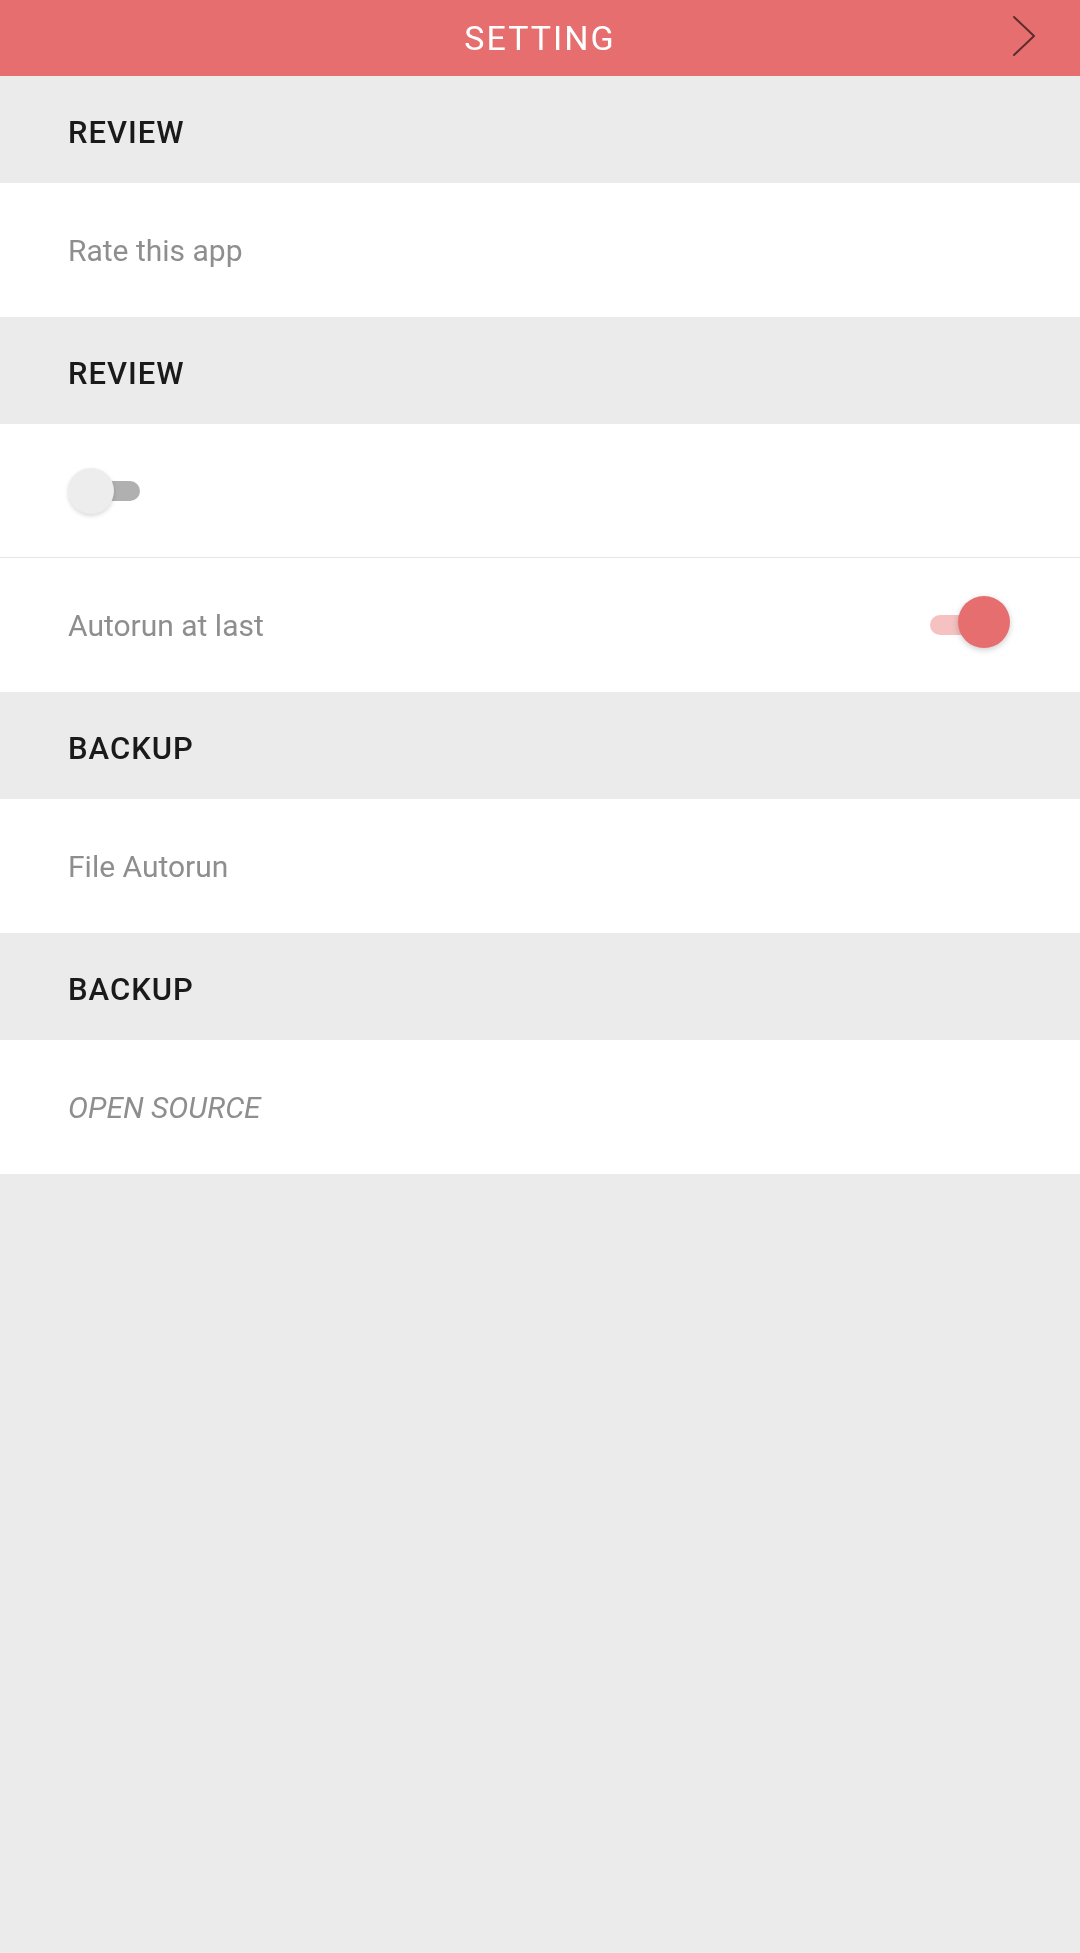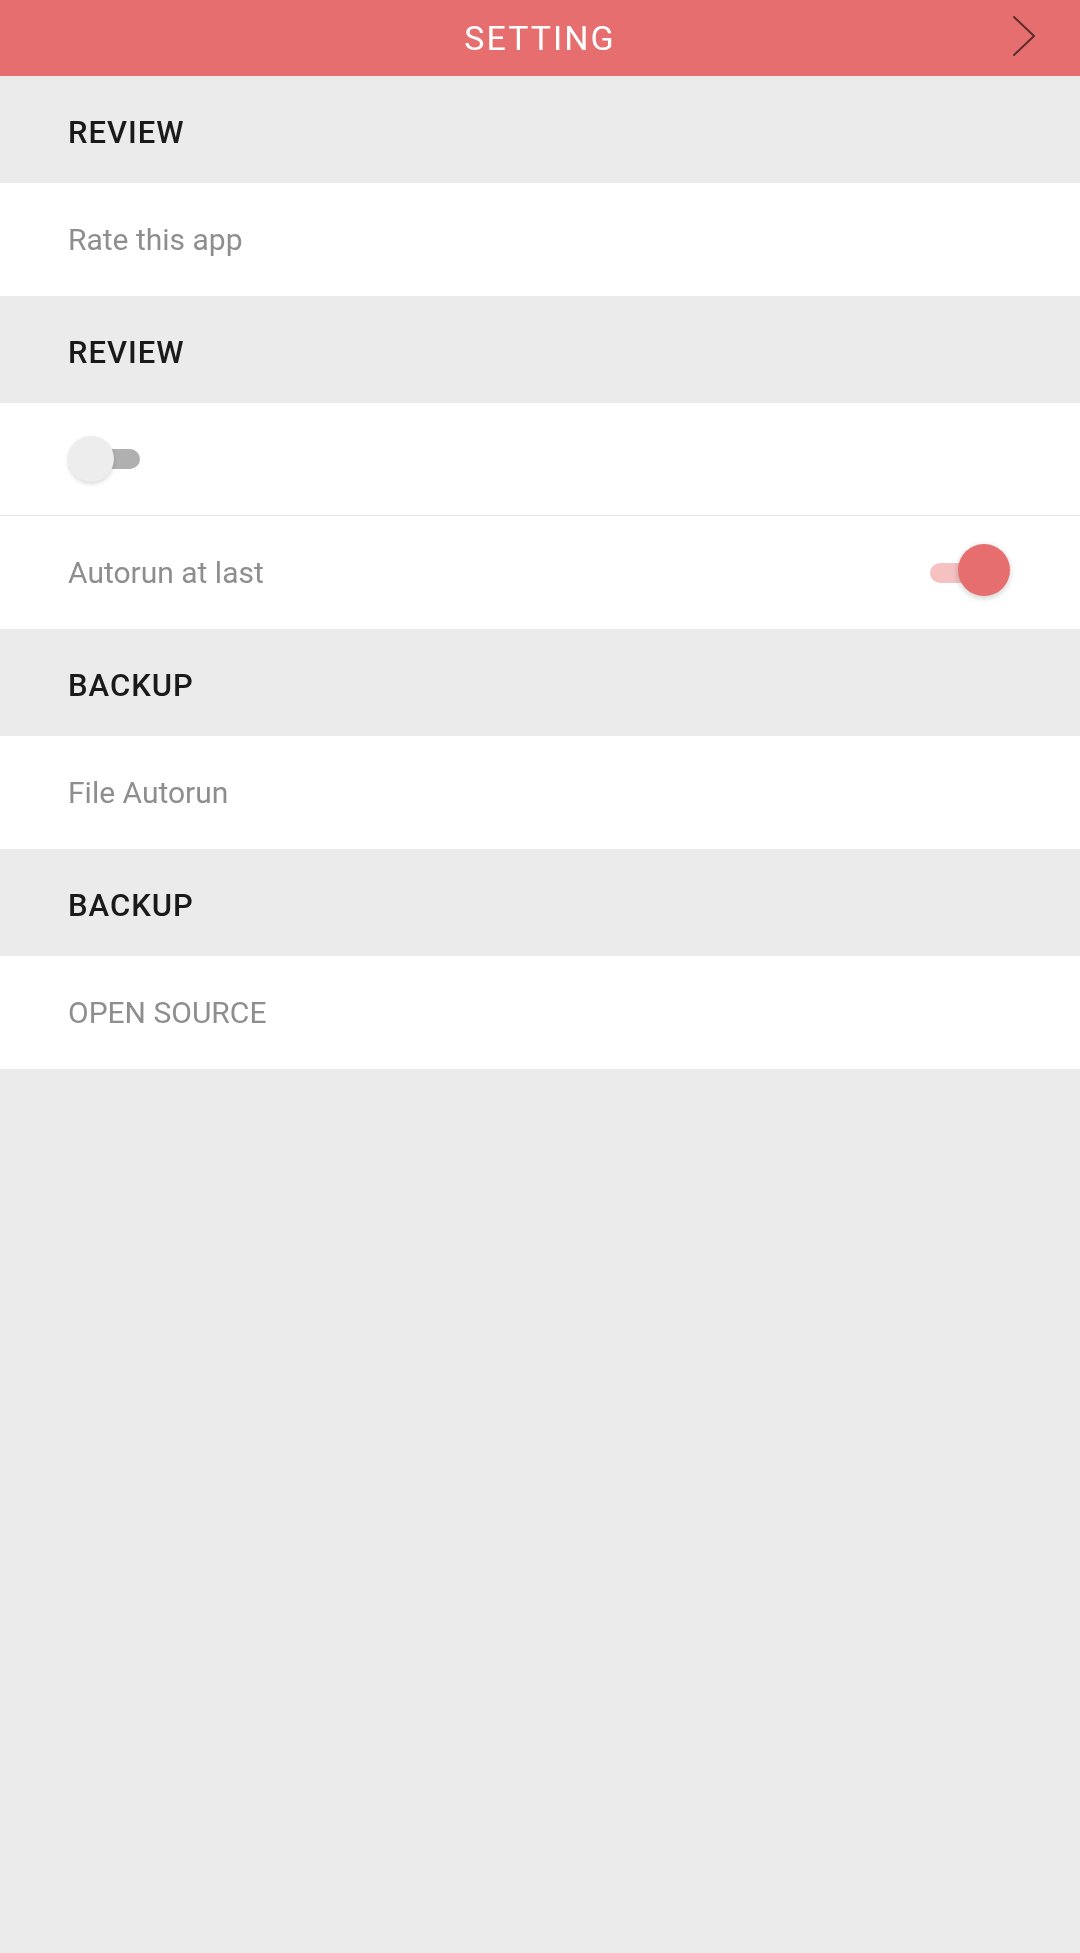--- a/index.html
+++ b/index.html
@@ -46,30 +46,31 @@
     
     .section-header-text {
       color: #1a1a1a;
       font-size: 31px;
       font-weight: 500;
       letter-spacing: 1px;
     }
     
     .item-row {
       background-color: #ffffff;
-      height: 113px;
+      height: 134px;
       display: flex;
       align-items: center;
       padding: 0 68px 0 68px;
       border-bottom: 1px solid #e5e5e5;
       justify-content: space-between;
     }
     
     .item-row:last-of-type {
       border-bottom: none;
+      font-style: italic;
     }
     
     .item-text {
       color: #8e8e8e;
       font-size: 30px;
       font-weight: 400;
     }
     
     .toggle-off {
       position: relative;

